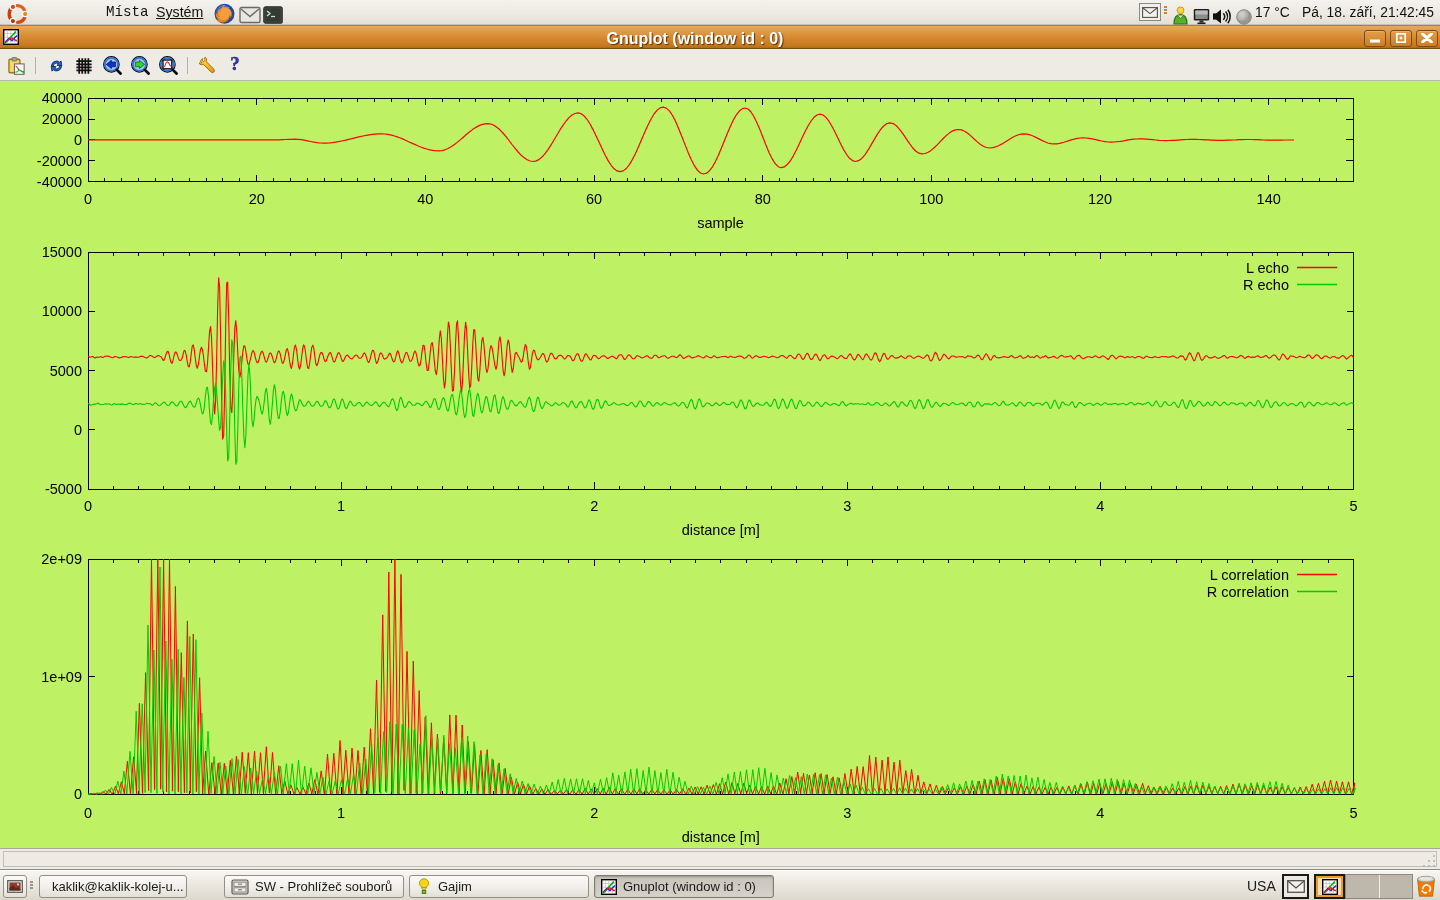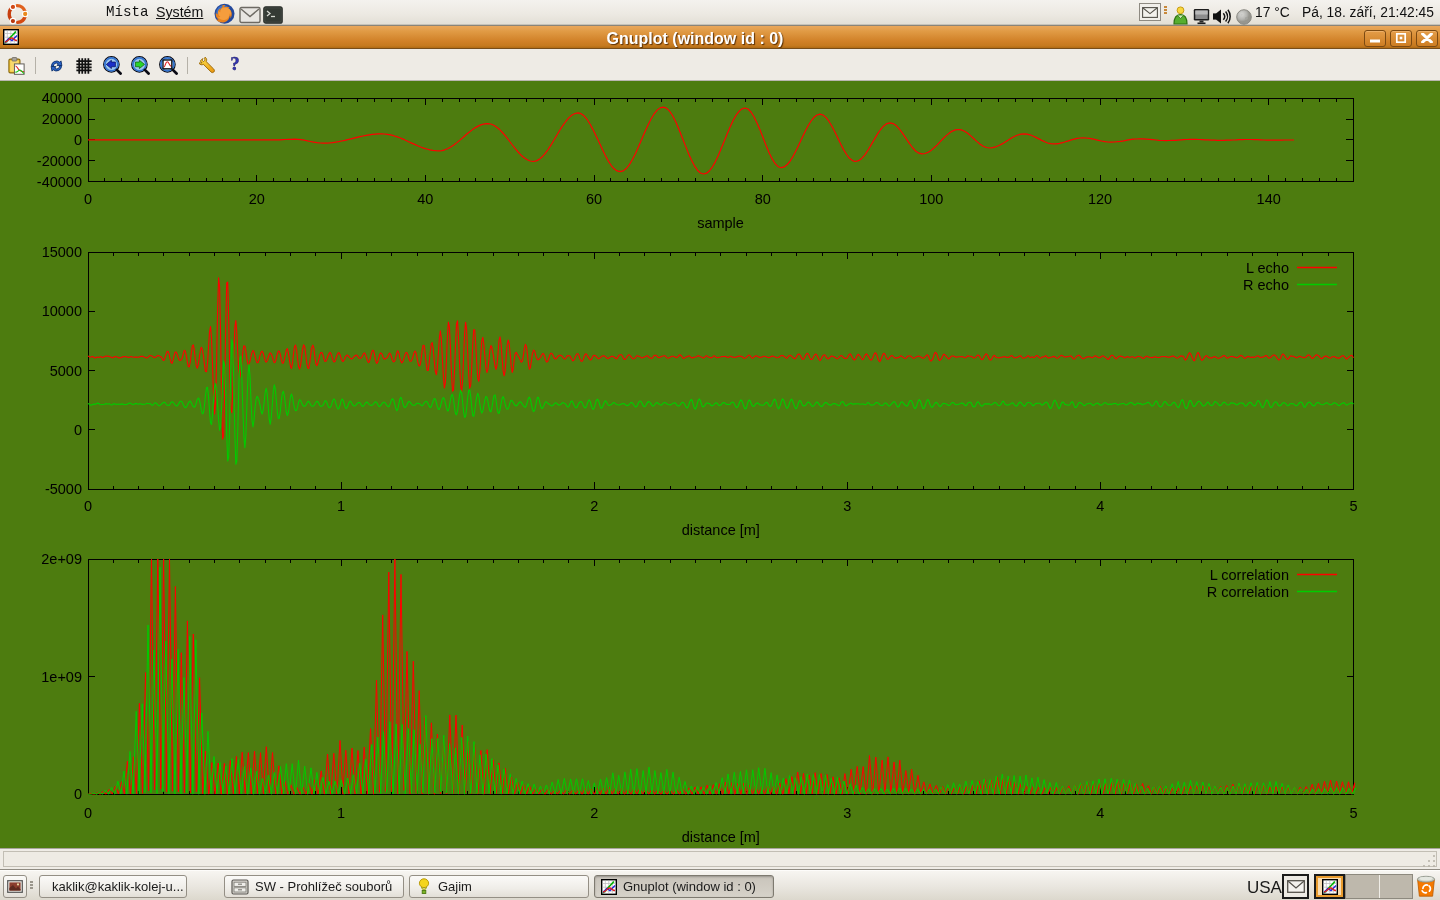--- a/index.html
+++ b/index.html
@@ -5,21 +5,21 @@
 .abs { position:absolute; }
 #panel { position:absolute; left:0; top:0; width:1440px; height:25px;
   background:linear-gradient(#f4f2ee,#ece9e2 60%,#e3dfd6); border-bottom:1px solid #c6c2b8; }
 #panel .item { position:absolute; top:0; height:24px; display:flex; align-items:center; }
 #panel .menu { font-size:14.2px; color:#101010; }
 #titlebar { position:absolute; left:0; top:25px; width:1440px; height:23px;
   background:linear-gradient(#eaa75b 0%,#e09a44 25%,#d08027 70%,#c57a1f 90%,#b06a14 100%);
   border-top:1px solid #8a8478; }
 #toolbar { position:absolute; left:0; top:48px; width:1440px; height:33px;
   background:#eeebe5; border-bottom:1px solid #bab6ae; border-top:1px solid #774d1a; }
-#canvas { position:absolute; left:0; top:81px; width:1440px; height:810px; background:#4d7c0f; }
+#canvas { position:absolute; left:0; top:81px; width:1440px; height:810px; background:#bef264; }
 #statusbar { position:absolute; left:0; top:848px; width:1440px; height:22px; background:#efece6;
   border-top:1px solid #a9a59c; border-bottom:1px solid #8f8b82; }
 #statusbar .inner { position:absolute; left:3px; right:3px; top:2px; bottom:2px; background:#eeebe4;
   border:1px solid #c2beb4; }
 #taskbar { position:absolute; left:0; top:870px; width:1440px; height:30px;
   background:linear-gradient(#f7f5f1,#e9e6df 55%,#dcd8cd); border-top:1px solid #fdfcfa; }
 .tbtn { position:absolute; top:4px; height:23px; border:1px solid #948f85; border-radius:3px;
   background:linear-gradient(#fbfaf8,#efede8 60%,#e3dfd7); display:flex; align-items:center;
   font-size:13px; color:#1a1a1a; gap:6px; padding:0 6px; white-space:nowrap; overflow:hidden; }
 .tbtn.active { background:linear-gradient(#c9c4bb,#d6d2c9); border-color:#7e7a70; box-shadow:inset 0 1px 2px rgba(0,0,0,.25); }
@@ -316,21 +316,21 @@
   <div class="tbtn active" style="left:594px; width:180px;">
       <svg width="16" height="16" viewBox="0 0 16 16">
 <rect x="0.7" y="0.7" width="14.6" height="14.6" fill="#fff" stroke="#000" stroke-width="1.4"></rect>
 <path d="M4.3 1.5 V14.5 M1.5 12 H14.5 M7.8 1.5 V14.5 M11.3 1.5 V14.5 M1.5 4.5 H14.5 M1.5 8.2 H14.5" stroke="#b9b9b9" stroke-width="0.7"></path>
 <path d="M2 14 L13 2.5" stroke="#00b400" stroke-width="1.6"></path>
 <path d="M2 13.5 L6 9.5 L9 11.5 L14 6.5" stroke="#2222dd" stroke-width="1.4" fill="none"></path>
 <path d="M2 13 C5 13 6 9 8.5 9 C11 9 11 11.5 14 11.5" stroke="#e02020" stroke-width="1.4" fill="none"></path>
 </svg>
       <span>Gnuplot (window id : 0)</span>
     </div>
-  <div class="abs" style="left:1247px; top:7px; font-size:17px; color:#1a1a1a;">USA</div>
+  <div class="abs" style="left:1247px; top:7px; font-size:14px; color:#1a1a1a;">USA</div>
   <div class="abs" style="left:1282px; top:3px; width:27px; height:25px; border:2px solid #1a1a1a; background:#ece9e3; display:flex; align-items:center; justify-content:center;">
       <svg width="18" height="13" viewBox="0 0 18 13">
 <rect x="0.7" y="0.7" width="16.6" height="11.6" fill="#f4f2ee" stroke="#55524c" stroke-width="1.3"></rect>
 <path d="M1.2 1.2 L9 8 L16.8 1.2" fill="none" stroke="#55524c" stroke-width="1.2"></path>
 </svg>
     </div>
   <div class="abs" style="left:1314px; top:3px; width:31px; height:25px; border:2px solid #1a1a1a; background:#f8dcb2; display:flex; align-items:center; justify-content:center; box-shadow:0 0 0 2px #e89b2e inset;">
       <svg width="16" height="16" viewBox="0 0 16 16">
 <rect x="0.7" y="0.7" width="14.6" height="14.6" fill="#fff" stroke="#000" stroke-width="1.4"></rect>
 <path d="M4.3 1.5 V14.5 M1.5 12 H14.5 M7.8 1.5 V14.5 M11.3 1.5 V14.5 M1.5 4.5 H14.5 M1.5 8.2 H14.5" stroke="#b9b9b9" stroke-width="0.7"></path>

